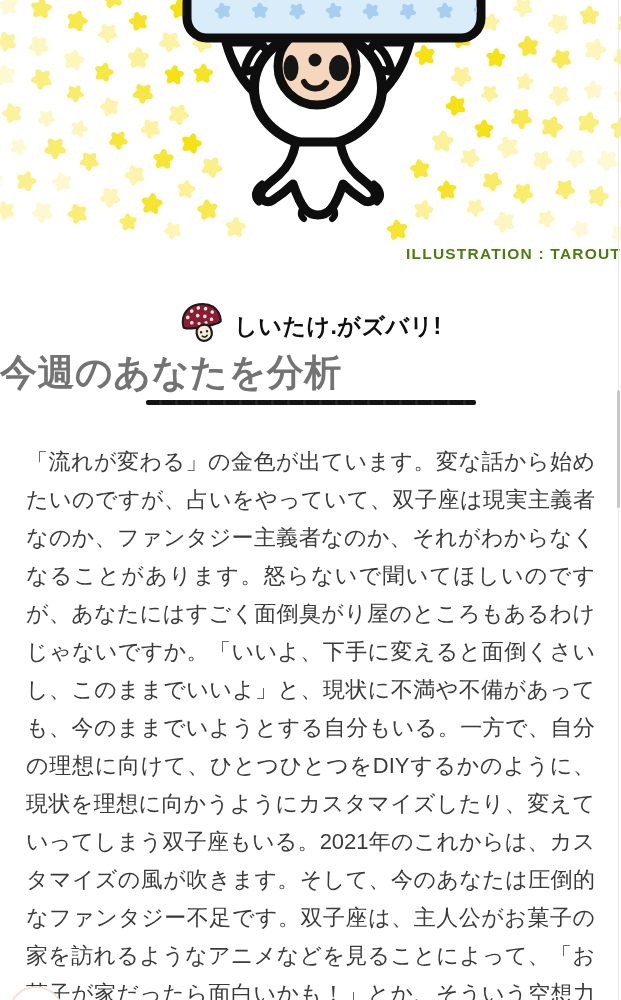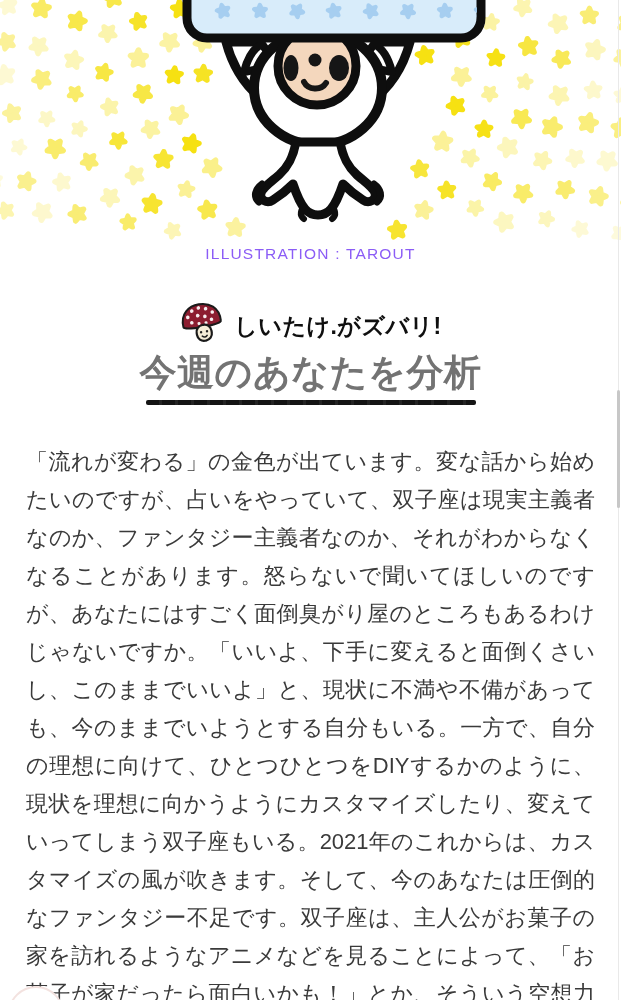--- a/index.html
+++ b/index.html
@@ -3,24 +3,24 @@
 <meta charset="utf-8">
 <style>
   html,body{margin:0;padding:0;}
   body{
     width:621px;height:1000px;position:relative;background:#ffffff;overflow:hidden;
     font-family:"Liberation Sans","DejaVu Sans",sans-serif;
   }
   .illustration{position:relative;width:621px;height:240px;overflow:hidden;}
   .illustration svg{display:block;}
   .credit{
-    margin-top:5px;text-align:center;color:#8b5cf6;font-size:15.5px;
-    letter-spacing:1.2px;font-weight:400;
-  }
-  .header{margin-top:40px;text-align:center;}
+    margin-top:5px;text-align:right;color:#4d7c0f;font-size:15.5px;
+    letter-spacing:1.2px;font-weight:700;
+  }
+  .header{margin-top:40px;text-align:left;}
   .kicker-row{
     display:flex;align-items:center;justify-content:center;gap:9px;height:46px;
   }
   .kicker-row .mushroom{width:46px;height:46px;flex:0 0 auto;margin-top:-4px;}
   .kicker{
     font-size:23px;font-weight:700;color:#0f0f0f;letter-spacing:0.5px;
   }
   .page-title{
     margin:2px 0 0 0;font-size:37px;line-height:44px;font-weight:800;
     color:#737373;letter-spacing:0.5px;

